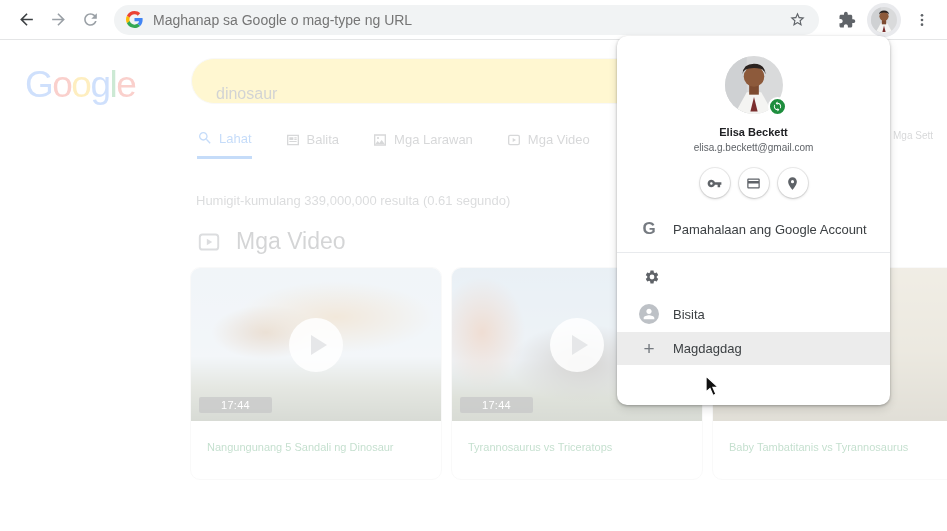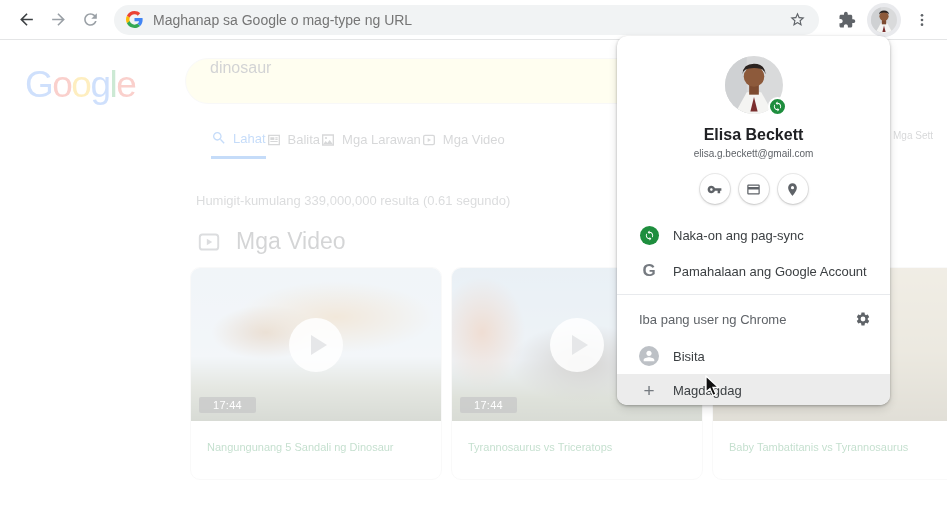--- a/index.html
+++ b/index.html
@@ -39,28 +39,28 @@
   
   .page { position:absolute; top:40px; left:0; right:0; bottom:0; background:#fff; }
   .fade { position:absolute; top:40px; left:0; right:0; bottom:0; background:rgba(255,255,255,0.75); z-index:4; pointer-events:none; }
 
   .glogo { position:absolute; left:25px; top:24px; font-size:37px; font-weight:500; letter-spacing:-1.5px; }
   .glogo span:nth-child(1){color:#4285F4;} .glogo span:nth-child(2){color:#EA4335;}
   .glogo span:nth-child(3){color:#FBBC05;} .glogo span:nth-child(4){color:#4285F4;}
   .glogo span:nth-child(5){color:#34A853;} .glogo span:nth-child(6){color:#EA4335;}
 
   .searchbox {
-    position:absolute; left:185px; top:18px; width:480px; height:46px;
-    background:#fef9c3; border:1px solid #e4e4e4; border-radius:23px;
-    display:flex; align-items:flex-start; padding:0 24px;
+    position:absolute; left:191px; top:18px; width:480px; height:46px;
+    background:#fde047; border:1px solid #e4e4e4; border-radius:23px;
+    display:flex; align-items:flex-end; padding:0 24px;
   }
   .searchbox input { border:none; outline:none; background:transparent; width:100%;
     font:16px "Liberation Sans", sans-serif; color:#4d5156; }
 
-  .tabs { position:absolute; left:211px; top:90px; display:flex; }
+  .tabs { position:absolute; left:197px; top:90px; display:flex; gap:33px; }
   .tab { display:flex; align-items:center; gap:6px; font-size:13px; color:#5f6368; padding-bottom:10px; }
   .tab svg { width:16px; height:16px; }
   .tab.active { color:#1a73e8; border-bottom:3px solid #1a73e8; }
   .tab-sett { position:absolute; left:893px; top:90px; font-size:10px; color:#5f6368; white-space:nowrap; }
 
   .stats { position:absolute; left:196px; top:153px; font-size:13px; color:#70757a; }
 
   .vid-heading { position:absolute; left:196px; top:188px; display:flex; align-items:center; gap:14px; color:#202124; }
   .vid-heading svg { width:26px; height:26px; color:#747a80; }
   .vid-heading .txt { font-size:23px; font-weight:400; color:#55585c; }
@@ -78,40 +78,40 @@
       radial-gradient(60px 60px at 88% 18%, #8a4f3d 0%, rgba(138,79,61,0) 60%),
       linear-gradient(180deg,#a9c3d8 0%, #bccede 60%, #7e8a6e 85%, #667258 100%); }
   .thumb3 { background:
       radial-gradient(120px 60px at 40% 55%, #9a8f6d 0%, rgba(154,143,109,0) 60%),
       linear-gradient(180deg,#c5b997 0%, #b2a784 55%, #877e60 100%); }
   .play { position:absolute; left:50%; top:50%; width:54px; height:54px; margin:-27px 0 0 -27px;
       background:rgba(255,255,255,0.85); border-radius:50%; display:flex; align-items:center; justify-content:center; }
   .play::after { content:""; display:block; margin-left:5px;
       border-left:16px solid #9aa0a6; border-top:10px solid transparent; border-bottom:10px solid transparent; }
   .duration { position:absolute; left:8px; bottom:8px; background:rgba(32,33,36,0.72); color:#fff;
-      font-size:11px; padding:2px 14px; border-radius:2px; letter-spacing:0.3px; }
+      font-size:11px; padding:2px 22px; border-radius:2px; letter-spacing:0.3px; }
   .card-title { padding:14px 16px 20px; font-size:11px; line-height:24px; color:#15803d; }
 
   
   .menu {
     position:absolute; left:617px; top:36px; width:273px; height:369px;
     background:#fff; border-radius:10px; z-index:10;
     box-shadow:0 1px 3px rgba(0,0,0,0.28), 0 4px 10px rgba(0,0,0,0.12);
     overflow:hidden;
   }
   .menu-header { text-align:center; padding-top:20px; }
   .menu-avatar-wrap { position:relative; width:58px; height:58px; margin:0 auto; }
   .menu-avatar { width:58px; height:58px; }
   .sync-badge {
     position:absolute; right:-4px; bottom:-2px; width:19px; height:19px;
     background:#1e8e3e; border:2px solid #fff; border-radius:50%;
     display:flex; align-items:center; justify-content:center;
   }
   .sync-badge svg { width:11px; height:11px; color:#fff; }
-  .menu-name { margin-top:12px; font-size:16px; font-weight:700; color:#202124; }
+  .menu-name { margin-top:12px; font-size:11px; font-weight:700; color:#202124; }
   .menu-email { margin-top:4px; font-size:10px; color:#5f6368; }
   .shortcut-row { margin-top:15px; display:flex; justify-content:center; gap:9px; }
   .shortcut {
     width:30px; height:30px; border-radius:50%; background:#fff;
     box-shadow:0 0 0 1px rgba(0,0,0,0.07), 0 1px 3px rgba(0,0,0,0.18);
     display:flex; align-items:center; justify-content:center; color:#5f6368;
   }
   .shortcut svg { width:15px; height:15px; }
   .menu-items { margin-top:13px; }
   .menu-row { height:36px; display:flex; align-items:center; padding:0 16px 0 22px; font-size:13px; color:#3c4043; }
@@ -301,36 +301,25 @@
       <div class="shortcut">
         <svg viewBox="0 0 24 24">
             <path fill="currentColor" d="M12 2C8.13 2 5 5.13 5 9c0 5.25 7 13 7 13s7-7.75 7-13c0-3.87-3.13-7-7-7zm0 9.5a2.5 2.5 0 1 1 0-5 2.5 2.5 0 0 1 0 5z"></path>
           </svg>
       </div>
     </div>
   </div>
 
   <div class="menu-items">
     <div class="menu-row">
-      <span class="row-icon">
-          <span class="sync-circle">
-            <svg viewBox="0 0 24 24">
-              <use href="#i-sync"></use>
-            </svg>
-          </span>
-        </span>
-      <span>Naka-on ang pag-sync</span>
-    </div>
-    <div class="menu-row">
       <span class="row-icon g-letter">G</span>
       <span>Pamahalaan ang Google Account</span>
     </div>
     <div class="menu-divider"></div>
     <div class="section-row">
-      <span class="section-label">Iba pang user ng Chrome</span>
       <div class="gear-btn">
         <svg viewBox="0 0 24 24">
             <path fill="currentColor" d="M19.14 12.94c.04-.3.06-.61.06-.94 0-.32-.02-.64-.07-.94l2.03-1.58c.18-.14.23-.41.12-.61l-1.92-3.32c-.12-.22-.37-.29-.59-.22l-2.39.96c-.5-.38-1.03-.7-1.62-.94l-.36-2.54c-.04-.24-.24-.41-.48-.41h-3.84c-.24 0-.43.17-.47.41l-.36 2.54c-.59.24-1.13.57-1.62.94l-2.39-.96c-.22-.08-.47 0-.59.22L2.74 8.87c-.12.21-.08.47.12.61l2.03 1.58c-.05.3-.09.63-.09.94s.02.64.07.94l-2.03 1.58c-.18.14-.23.41-.12.61l1.92 3.32c.12.22.37.29.59.22l2.39-.96c.5.38 1.03.7 1.62.94l.36 2.54c.05.24.24.41.48.41h3.84c.24 0 .44-.17.47-.41l.36-2.54c.59-.24 1.13-.56 1.62-.94l2.39.96c.22.08.47 0 .59-.22l1.92-3.32c.12-.22.07-.47-.12-.61l-2.01-1.58zM12 15.6A3.61 3.61 0 0 1 8.4 12 3.61 3.61 0 0 1 12 8.4a3.61 3.61 0 0 1 3.6 3.6 3.61 3.61 0 0 1-3.6 3.6z"></path>
           </svg>
       </div>
     </div>
     <div class="menu-row">
       <span class="row-icon">
         <span class="guest-circle">
             <svg viewBox="0 0 24 24">

